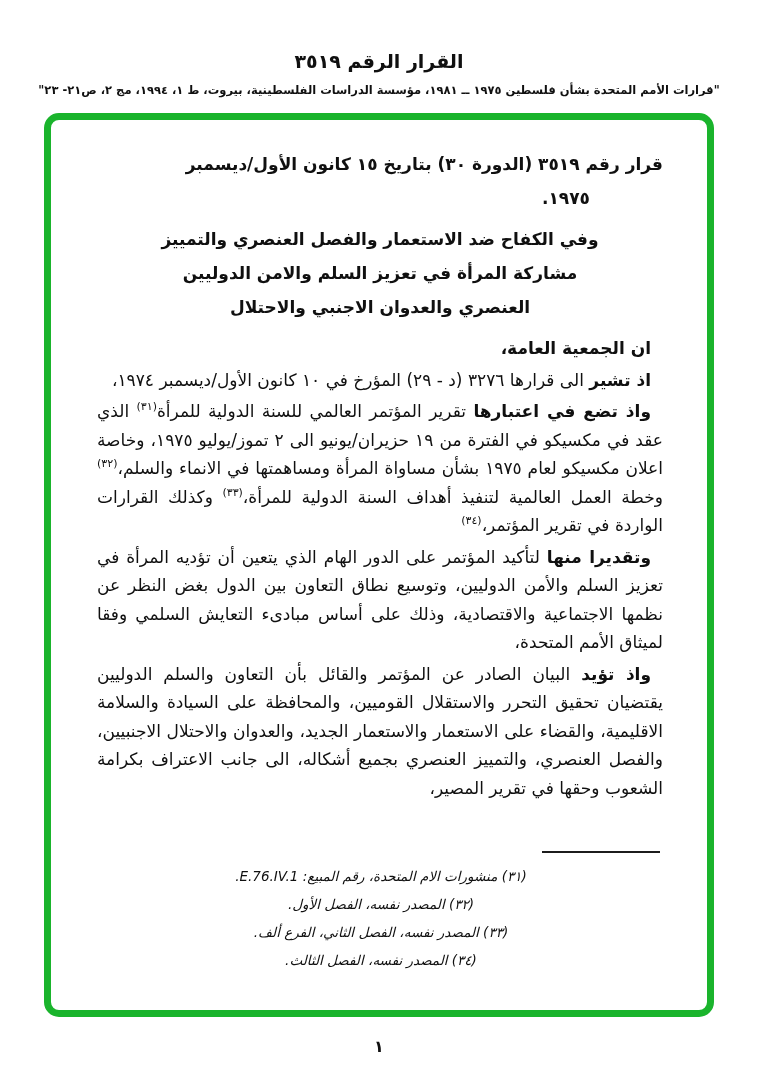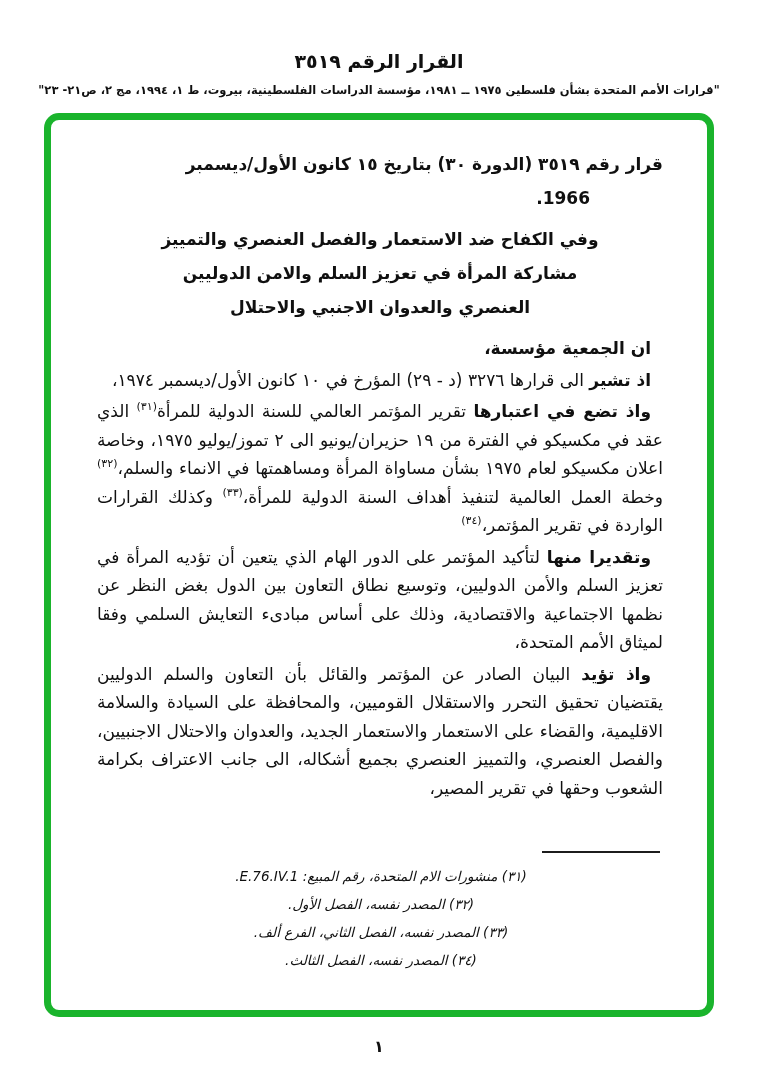--- a/index.html
+++ b/index.html
@@ -46,31 +46,31 @@
 
   <header class="header">
     <div class="h-title">القرار الرقم ٣٥١٩</div>
     <div class="h-cite">"قرارات الأمم المتحدة بشأن فلسطين ١٩٧٥ ــ ١٩٨١، مؤسسة الدراسات الفلسطينية، بيروت، ط ١، ١٩٩٤، مج ٢، ص٢١- ٢٣"</div>
   </header>
 
   <section class="frame" style="border-color: rgb(26, 180, 44);">
 
     <div class="intro">
       <div>قرار رقم ٣٥١٩ (الدورة ٣٠) بتاريخ ١٥ كانون الأول/ديسمبر</div>
-      <div class="intro-year">1966.</div>
+      <div class="intro-year">١٩٧٥.</div>
     </div>
 
     <div class="doc-title">
       <div>وفي الكفاح ضد الاستعمار والفصل العنصري والتمييز</div>
       <div>مشاركة المرأة في تعزيز السلم والامن الدوليين</div>
       <div>العنصري والعدوان الاجنبي والاحتلال</div>
     </div>
 
     <div class="body-text">
-      <p><span class="b">ان الجمعية مؤسسة،</span></p>
+      <p><span class="b">ان الجمعية العامة،</span></p>
       <p><span class="b">اذ تشير</span><span> الى قرارها ٣٢٧٦ (د - ٢٩) المؤرخ في ١٠ كانون الأول/ديسمبر ١٩٧٤،</span></p>
       <p><span class="b">واذ تضع في اعتبارها</span><span> تقرير المؤتمر العالمي للسنة الدولية للمرأة</span><sup>(٣١)</sup><span> الذي عقد في مكسيكو في الفترة من ١٩ حزيران/يونيو الى ٢ تموز/يوليو ١٩٧٥، وخاصة اعلان مكسيكو لعام ١٩٧٥ بشأن مساواة المرأة ومساهمتها في الانماء والسلم،</span><sup>(٣٢)</sup><span> وخطة العمل العالمية لتنفيذ أهداف السنة الدولية للمرأة،</span><sup>(٣٣)</sup><span> وكذلك القرارات الواردة في تقرير المؤتمر،</span><sup>(٣٤)</sup></p>
       <p><span class="b">وتقديرا منها</span><span> لتأكيد المؤتمر على الدور الهام الذي يتعين أن تؤديه المرأة في تعزيز السلم والأمن الدوليين، وتوسيع نطاق التعاون بين الدول بغض النظر عن نظمها الاجتماعية والاقتصادية، وذلك على أساس مبادىء التعايش السلمي وفقا لميثاق الأمم المتحدة،</span></p>
       <p><span class="b">واذ تؤيد</span><span> البيان الصادر عن المؤتمر والقائل بأن التعاون والسلم الدوليين يقتضيان تحقيق التحرر والاستقلال القوميين، والمحافظة على السيادة والسلامة الاقليمية، والقضاء على الاستعمار والاستعمار الجديد، والعدوان والاحتلال الاجنبيين، والفصل العنصري، والتمييز العنصري بجميع أشكاله، الى جانب الاعتراف بكرامة الشعوب وحقها في تقرير المصير،</span></p>
     </div>
 
     <div class="footnotes">
       <div class="fn-rule"></div>
       <div class="fn">(٣١) منشورات الام المتحدة، رقم المبيع: E.76.IV.1.</div>
       <div class="fn">(٣٢) المصدر نفسه، الفصل الأول.</div>

